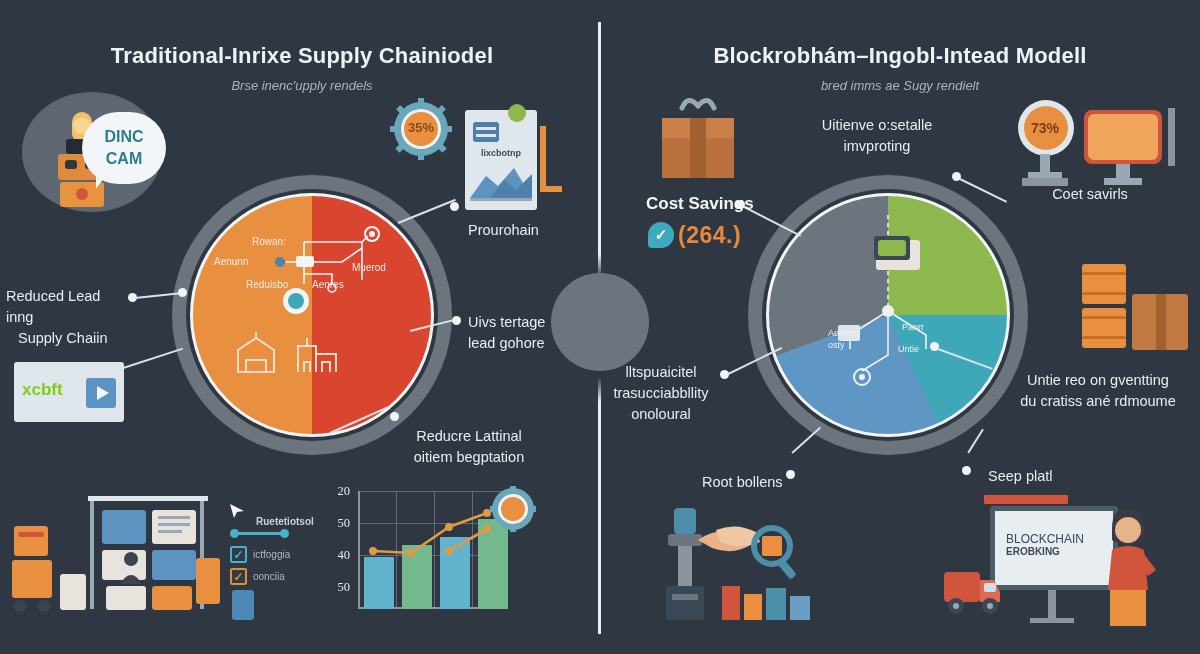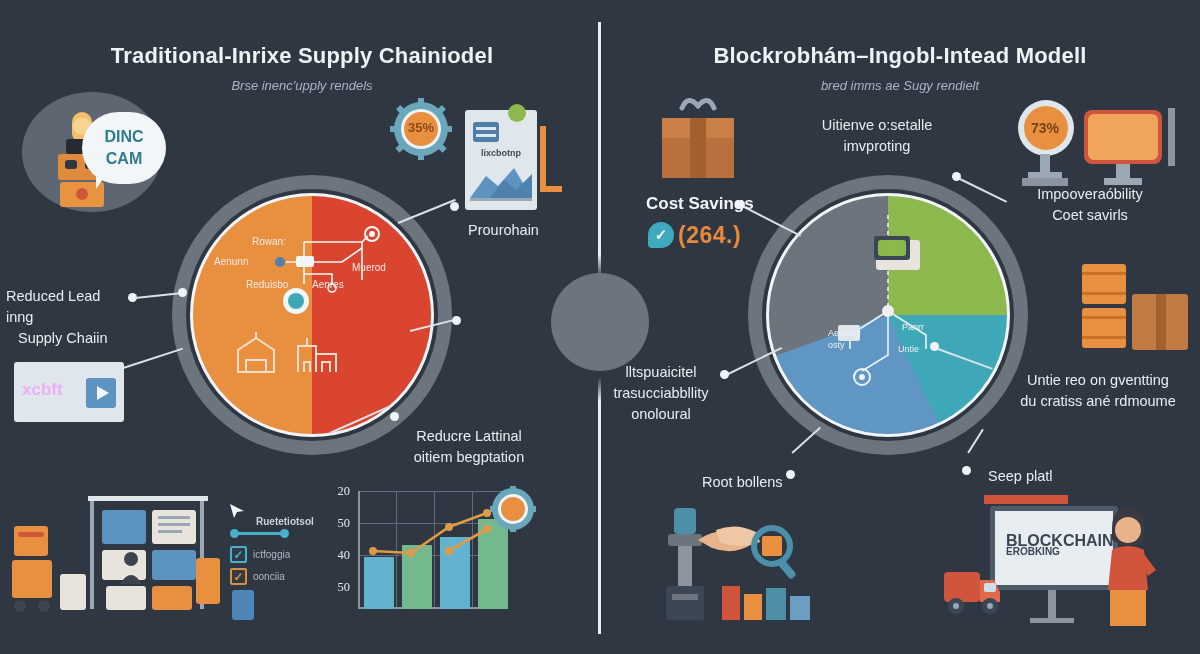--- a/index.html
+++ b/index.html
@@ -211,31 +211,35 @@
   </div>
 
   <div class="abs leader" style="left:398px;top:222px;width:62px;transform:rotate(-22deg);"></div>
   <div class="abs dot" style="left:450px;top:202px;"></div>
   <div class="abs callout" style="left:468px;top:220px;width:130px;">
     <div>Prourohain</div>
   </div>
 
   <div class="abs leader" style="left:410px;top:330px;width:48px;transform:rotate(-14deg);"></div>
   <div class="abs dot" style="left:452px;top:316px;"></div>
+  <div class="abs callout" style="left:468px;top:312px;width:130px;">
+    <div>Uivs tertage</div>
+    <div>lead gohore</div>
+  </div>
 
   <div class="abs leader" style="left:330px;top:432px;width:66px;transform:rotate(-24deg);"></div>
   <div class="abs dot" style="left:390px;top:412px;"></div>
   <div class="abs callout center" style="left:384px;top:426px;width:170px;">
     <div>Reducre Lattinal</div>
     <div>oitiem begptation</div>
   </div>
 
   <div class="abs leader" style="left:120px;top:368px;width:66px;transform:rotate(-18deg);"></div>
   <div class="abs rnd" style="left:14px;top:362px;width:110px;height:60px;background:#dfe6ec;"></div>
-  <div class="abs" style="left:22px;top:380px;color:#f0abfc;font-size:17px;font-weight:bold;">xcbft</div>
+  <div class="abs" style="left:22px;top:380px;color:#84cc16;font-size:17px;font-weight:bold;">xcbft</div>
   <svg class="abs" style="left:86px;top:378px;" width="30" height="30" viewBox="0 0 30 30">
     <rect width="30" height="30" rx="3" fill="#5d93c0"></rect>
     <polygon points="11,8 23,15 11,22" fill="#f3f6f8"></polygon>
   </svg>
 
   <div class="abs" style="left:10px;top:488px;width:210px;height:140px;">
     <div class="box" style="left:78px;top:8px;width:120px;height:5px;background:#dfe6ec;"></div>
     <div class="box" style="left:80px;top:13px;width:4px;height:108px;background:#9aa7b4;"></div>
     <div class="box" style="left:190px;top:13px;width:4px;height:108px;background:#9aa7b4;"></div>
     <div class="box rnd" style="left:92px;top:22px;width:44px;height:34px;background:#5d93c0;"></div>
@@ -403,21 +407,20 @@
 
   <div class="abs leader" style="left:742px;top:205px;width:66px;transform:rotate(27deg);"></div>
   <div class="abs dot" style="left:736px;top:200px;"></div>
   <div class="abs cost-title" style="left:646px;top:194px;">Cost Savings</div>
   <div class="abs check-bubble" style="left:648px;top:222px;">✓</div>
   <div class="abs cost-val" style="left:678px;top:222px;text-align:center;">(264.)</div>
 
   <div class="abs leader" style="left:960px;top:178px;width:52px;transform:rotate(26deg);"></div>
   <div class="abs dot" style="left:952px;top:172px;"></div>
   <div class="abs callout center" style="left:1000px;top:184px;width:180px;">
-    <div>Impooveraóbility</div>
     <div>Coet savirls</div>
   </div>
 
   <div class="abs leader" style="left:726px;top:374px;width:62px;transform:rotate(-26deg);"></div>
   <div class="abs dot" style="left:720px;top:370px;"></div>
   <div class="abs callout center" style="left:600px;top:362px;width:122px;">
     <div>lltspuaicitel</div>
     <div>trasucciabbllity</div>
     <div>onoloural</div>
   </div>
@@ -456,21 +459,21 @@
       <rect x="102" y="36" width="20" height="20" rx="2" fill="#e8903f"></rect>
       <rect x="62" y="86" width="18" height="34" fill="#d1553c"></rect>
       <rect x="84" y="94" width="18" height="26" fill="#e8903f"></rect>
       <rect x="106" y="88" width="20" height="32" fill="#4d8fa8"></rect>
       <rect x="130" y="96" width="20" height="24" fill="#6c9ec4"></rect>
     </svg>
   </div>
 
   <div class="abs" style="left:940px;top:498px;width:250px;height:134px;">
     <div class="box rnd" style="left:50px;top:8px;width:128px;height:84px;background:#e8edf1;border:5px solid #4d5a68;"></div>
-    <div class="abs txtmini" style="left:66px;top:34px;color:#3b4754;font-weight:bold;font-size:16px;">BLOCKCHAIN</div>
+    <div class="abs txtmini" style="left:66px;top:34px;color:#3b4754;font-weight:normal;font-size:12px;">BLOCKCHAIN</div>
     <div class="abs txtmini" style="left:66px;top:48px;color:#3b4754;font-weight:bold;font-size:10px;">EROBKING</div>
     <div class="box" style="left:108px;top:92px;width:8px;height:30px;background:#8b949f;"></div>
     <div class="box" style="left:90px;top:120px;width:44px;height:5px;background:#8b949f;"></div>
     <svg class="abs" style="left:158px;top:8px;" width="62" height="120" viewBox="0 0 62 120">
       <path d="M14,22 Q14,2 30,2 Q46,2 46,22 L46,34 Q30,44 14,34 Z" fill="#3b3a42"></path>
       <circle cx="30" cy="24" r="13" fill="#e8b28a"></circle>
       <path d="M14,44 Q30,36 46,44 L50,84 L10,84 Z" fill="#d1553c"></path>
       <rect x="12" y="84" width="36" height="36" fill="#e8903f"></rect>
       <path d="M46,48 L58,64 L50,70 L42,56 Z" fill="#d1553c"></path>
     </svg>

